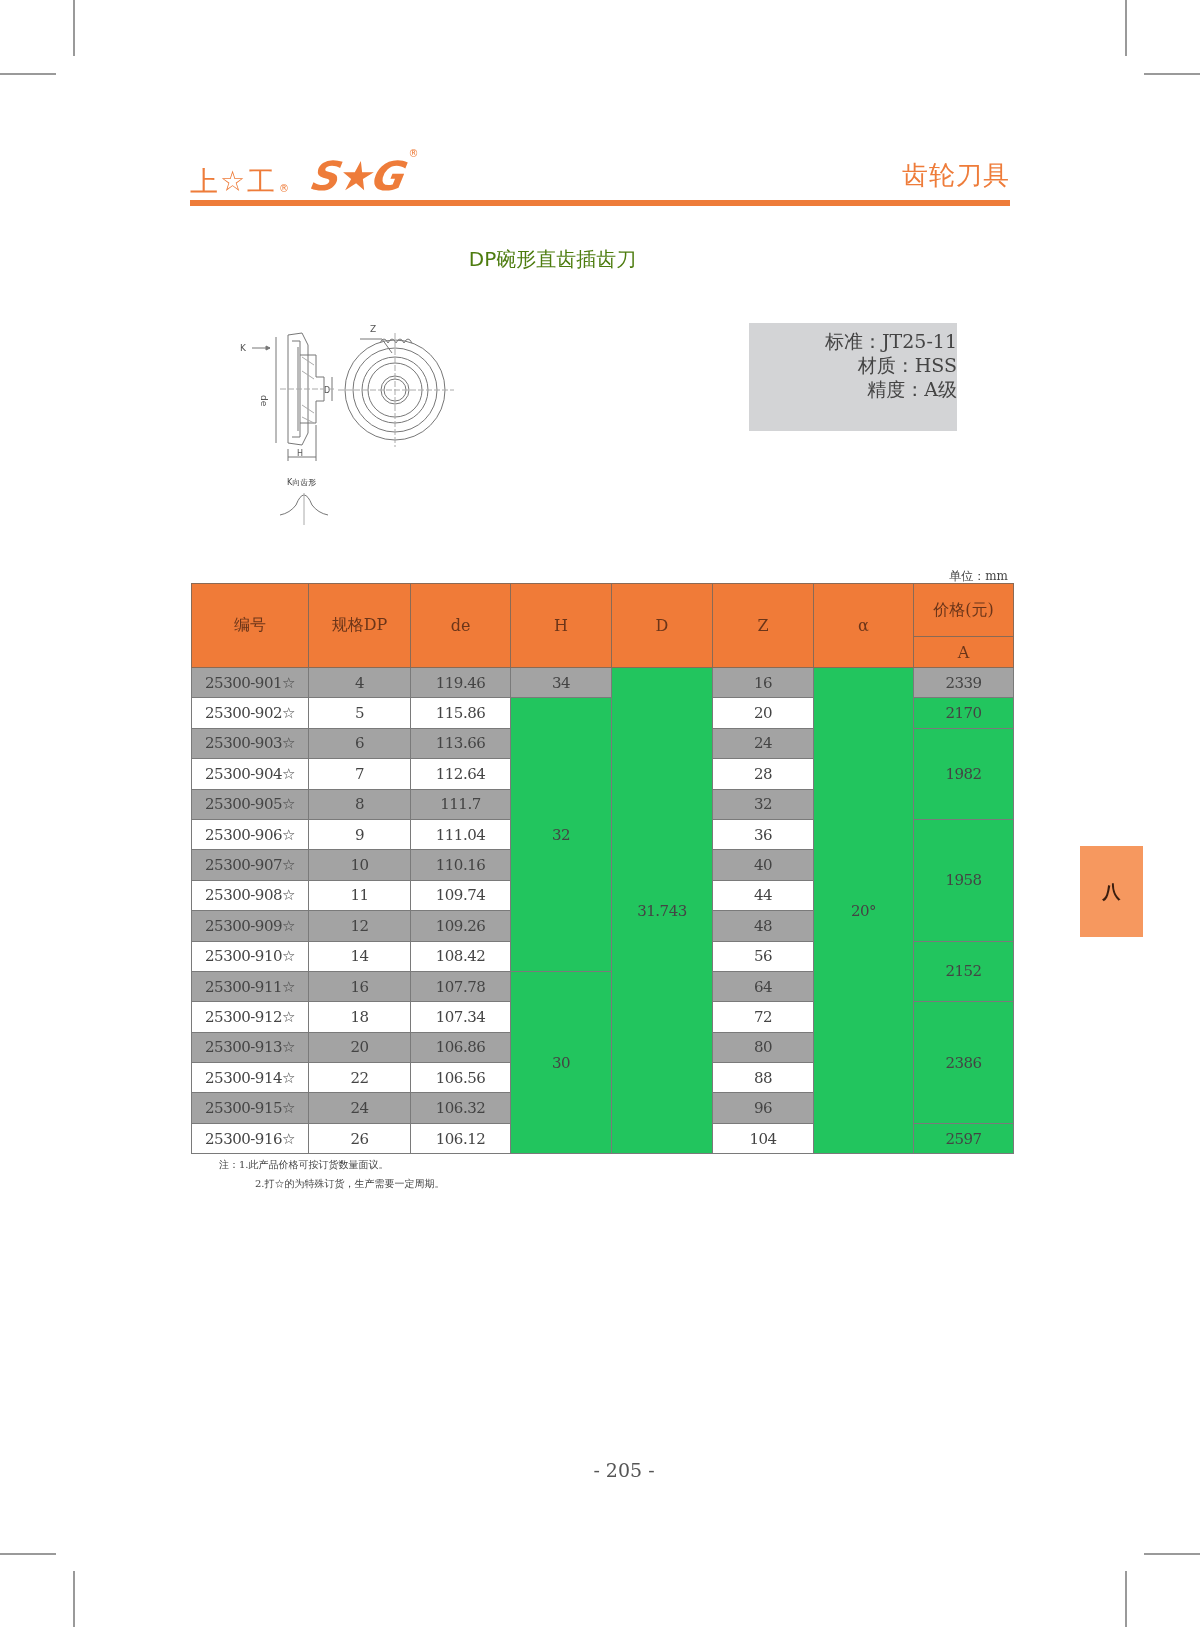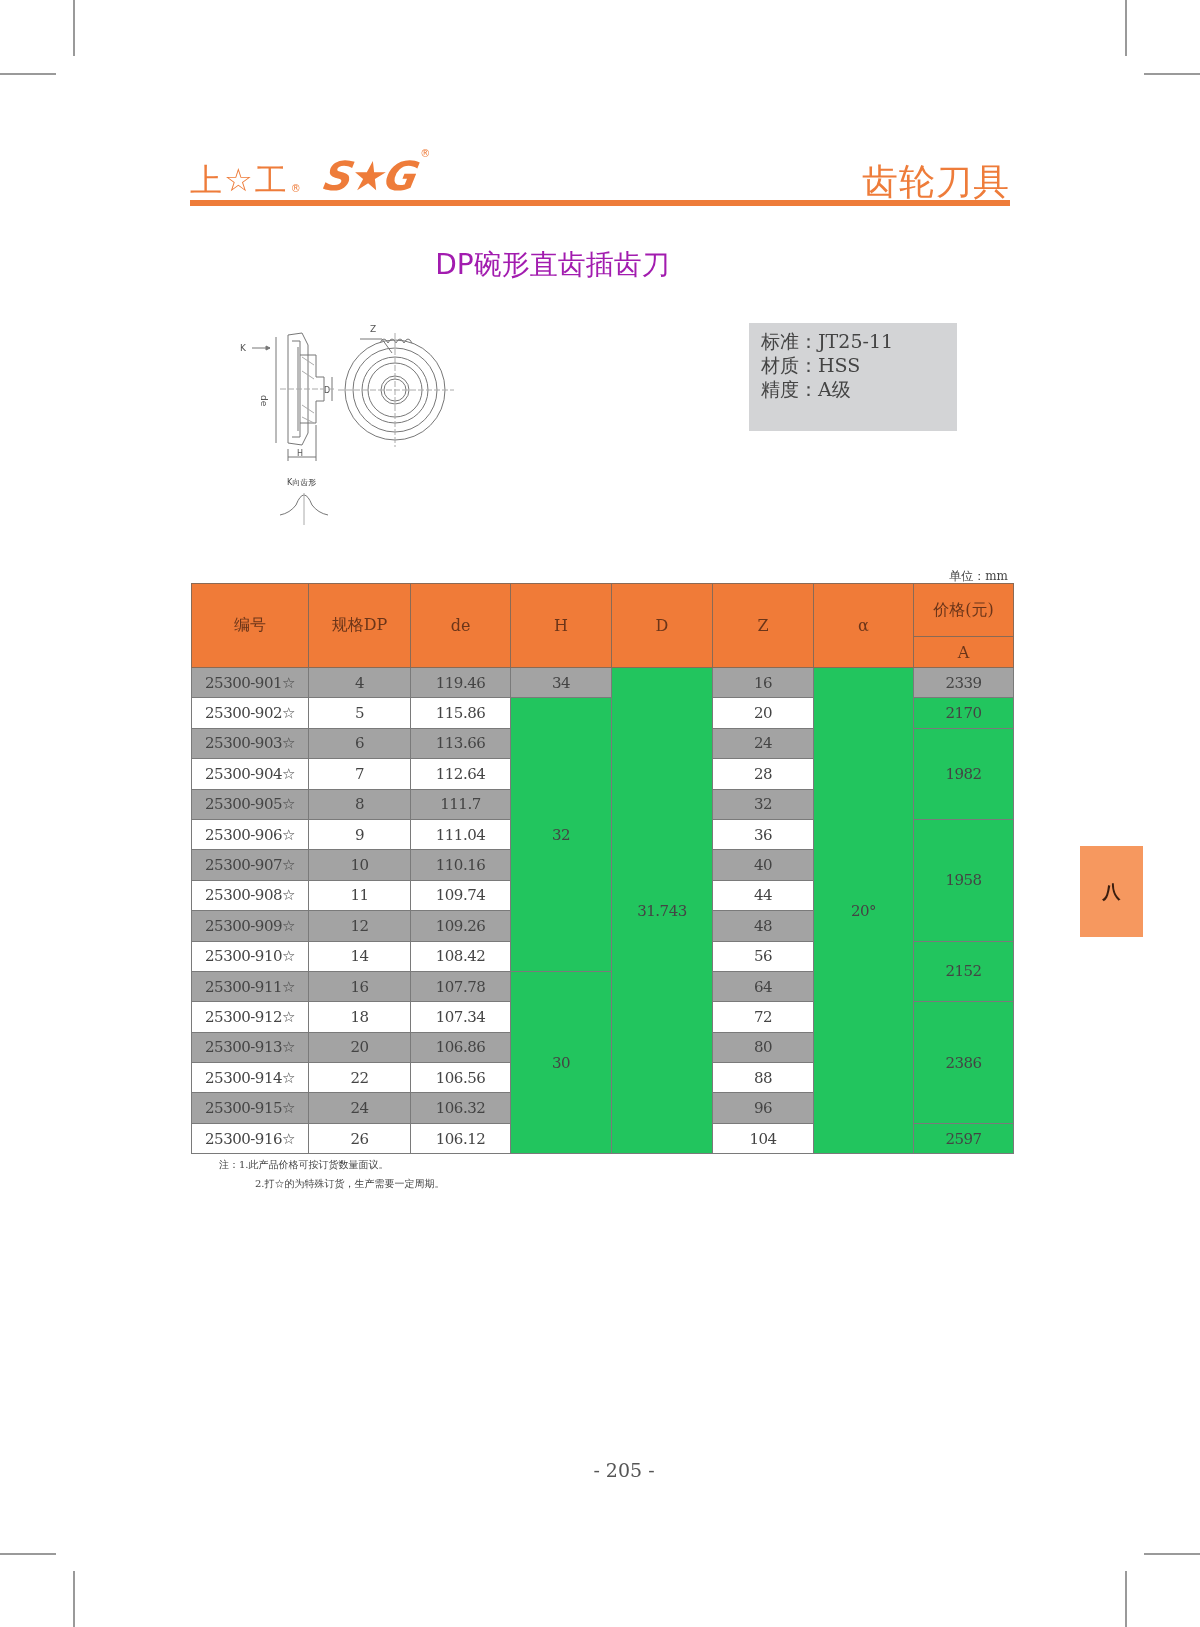--- a/index.html
+++ b/index.html
@@ -1,32 +1,32 @@
 <!DOCTYPE html>
 <html><head>
 <meta charset="utf-8">
 <style>
   html, body { margin:0; padding:0; background:#ffffff; }
   body { width:1200px; height:1627px; position:relative; overflow:hidden;
          font-family:"DejaVu Serif","Liberation Serif",serif; color:#555; }
   .crop { position:absolute; background:#9a9a9a; }
   .logo-area { position:absolute; left:190px; top:148px; height:48px; display:flex; align-items:flex-end; }
-  .logo-cn { font-family:"DejaVu Sans","Liberation Sans",sans-serif; color:#ee7c3a; font-size:32px; letter-spacing:2px; line-height:1;margin-top:44px; }
+  .logo-cn { font-family:"DejaVu Sans","Liberation Sans",sans-serif; color:#ee7c3a; font-size:28px; letter-spacing:2px; line-height:1;margin-top:44px; }
   .reg { font-size:10px; color:#ee7c3a; margin-left:2px; margin-bottom:2px; font-family:"DejaVu Sans",sans-serif; }
   .logo-sg { margin-left:24px; font-family:"DejaVu Sans","Liberation Sans",sans-serif; font-weight:bold; font-style:italic;
              color:#ee7c3a; font-size:40px; line-height:1; letter-spacing:-2px; transform:skewX(-12deg); }
   .reg2 { font-size:10px; color:#ee7c3a; align-self:flex-start; margin-left:4px; font-family:"DejaVu Sans",sans-serif; }
   .section-title { position:absolute; right:190px; top:158px; font-family:"DejaVu Sans","Liberation Sans",sans-serif;
-                   color:#ee7c3a; font-size:36px; letter-spacing:1px;text-align:right; }
+                   color:#ee7c3a; font-size:26px; letter-spacing:1px;text-align:right; }
   .header-rule { position:absolute; left:190px; top:200px; width:820px; height:6px; background:#ee7c3a; }
   .page-title { position:absolute; left:0; width:1105px; top:246px; text-align:center;
-                font-family:"DejaVu Sans","Liberation Sans",sans-serif; font-size:28px; color:#a21caf; }
+                font-family:"DejaVu Sans","Liberation Sans",sans-serif; font-size:20px; color:#4d7c0f; }
   .drawing { position:absolute; left:240px; top:325px; width:240px; height:225px; }
   .spec-box { position:absolute; left:749px; top:323px; width:208px; height:108px; background:#d3d4d6;
-              padding:6px 0 0 12px; box-sizing:border-box; }
+              padding:6px 0 0 12px; box-sizing:border-box;text-align:right; }
   .spec-line { font-size:19px; color:#444; line-height:24px; }
   .unit { position:absolute; right:192px; top:568px; font-size:12px; color:#444; }
   table.main { position:absolute; left:191px; top:583px; width:822px; border-collapse:collapse; table-layout:fixed; }
   table.main th { background:#f07b38; color:#6b3519; font-weight:normal; font-size:16px; border:1px solid #8a6a55; padding:0; }
   table.main td { border:1px solid #7a7a7a; text-align:center; font-size:15px; color:#444; height:29.4px; padding:0; letter-spacing:-0.5px; }
   tr.g td.s { background:#a3a3a3; }
   td.m { background:#22c55e; }
   .notes { position:absolute; left:219px; top:1155px; font-size:10px; color:#444; line-height:19px; }
   .notes .n2 { padding-left:36px; }
   .side-tab { position:absolute; left:1080px; top:846px; width:63px; height:91px; background:#f6985f;

